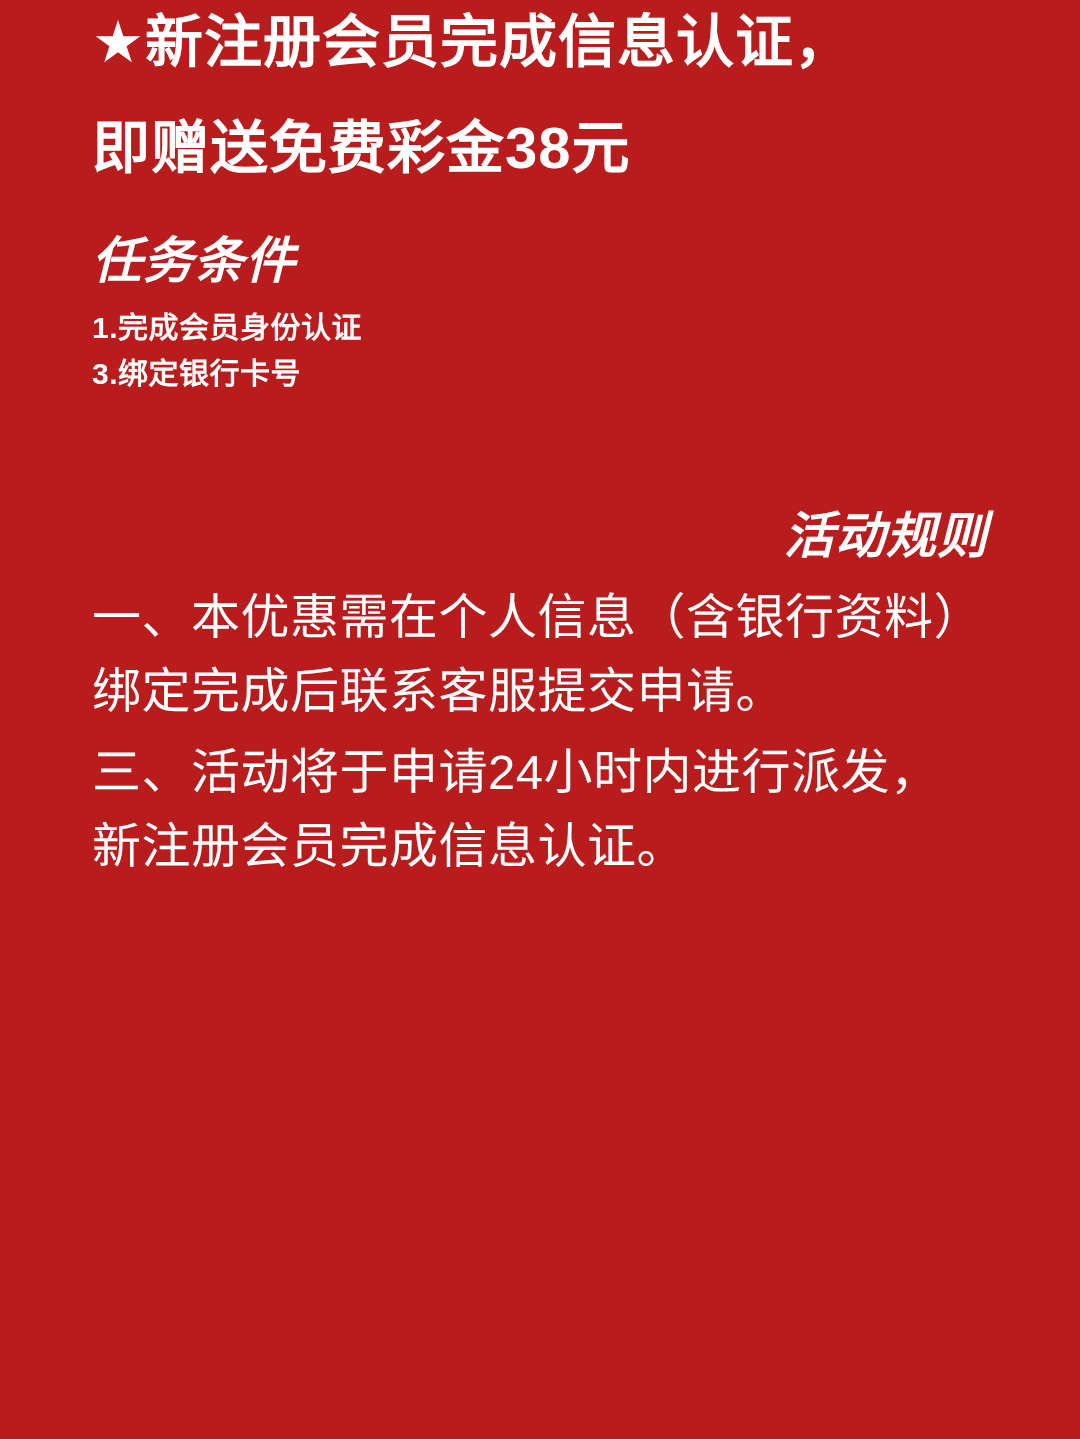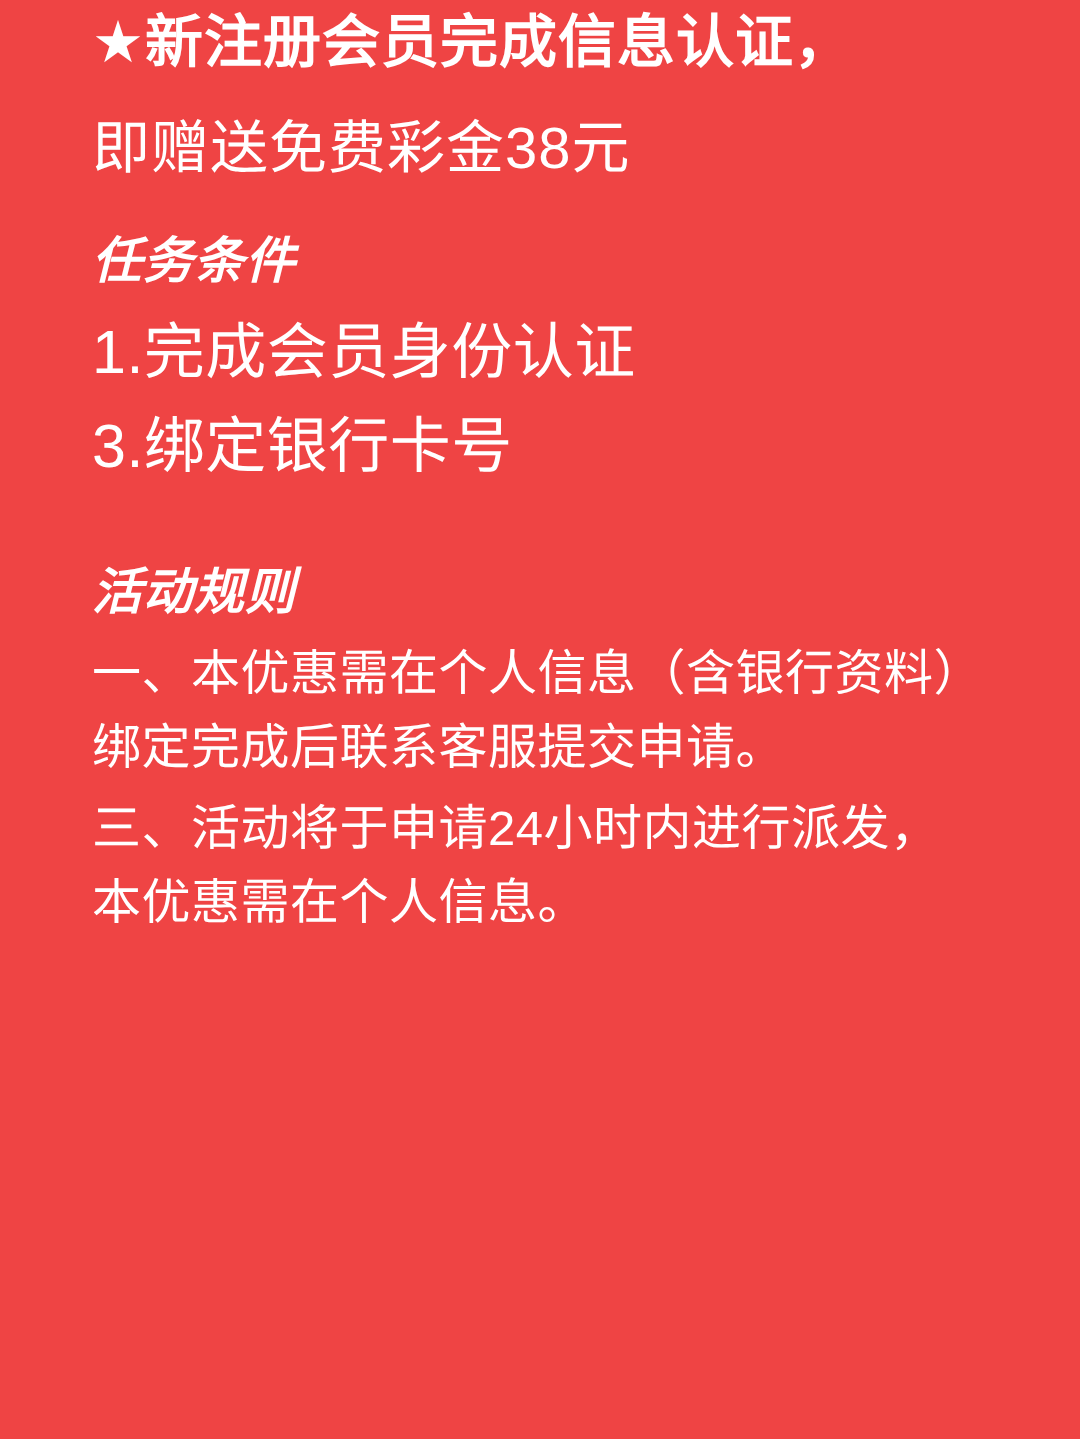--- a/index.html
+++ b/index.html
@@ -12,54 +12,55 @@
     height: 1439px;
     overflow: hidden;
     font-family: "Liberation Sans", "DejaVu Sans", sans-serif;
     color: #ffffff;
     -webkit-font-smoothing: antialiased;
   }
   .page {
     position: relative;
     width: 1080px;
     height: 1439px;
-    background: #ef4444;
+    background: #b91c1c;
     box-sizing: border-box;
     padding: 0 92px;
   }
   .headline {
     font-size: 58px;
     font-weight: 700;
     line-height: 1.18;
     letter-spacing: 1px;
     padding-top: 8px;
     margin: 0;
     white-space: pre-wrap;
   }
   .headline-line2 {
     font-size: 58px;
-    font-weight: 400;
+    font-weight: 700;
     line-height: 1.18;
     letter-spacing: 1px;
     margin: 38px 0 0 0;
   }
   .section-title {
     font-size: 50px;
     font-weight: 700;
     letter-spacing: 1px;
     margin: 48px 0 14px 0;
     line-height: 1.2;
     font-style: italic;
   }
   .section-title.rules {
-    margin-top: 68px;
+    margin-top: 108px;
+    text-align: right;
   }
   .cond-item {
-    font-size: 61px;
-    font-weight: 400;
+    font-size: 30px;
+    font-weight: 700;
     line-height: 1.55;
     letter-spacing: 0.5px;
     margin: 0;
   }
   .rule-item {
     font-size: 49px;
     font-weight: 400;
     line-height: 1.52;
     letter-spacing: 0.5px;
     margin: 0 0 6px 0;
@@ -73,15 +74,15 @@
 
   <div class="headline">★新注册会员完成信息认证，</div>
   <div class="headline-line2">即赠送免费彩金38元</div>
 
   <div class="section-title">任务条件</div>
   <div class="cond-item">1.完成会员身份认证</div>
   <div class="cond-item">3.绑定银行卡号</div>
 
   <div class="section-title rules">活动规则</div>
   <div class="rule-item">一、本优惠需在个人信息（含银行资料）绑定完成后联系客服提交申请。</div>
-  <div class="rule-item">三、活动将于申请24小时内进行派发，本优惠需在个人信息。</div>
+  <div class="rule-item">三、活动将于申请24小时内进行派发，新注册会员完成信息认证。</div>
 
 </div>
 
 </body></html>

